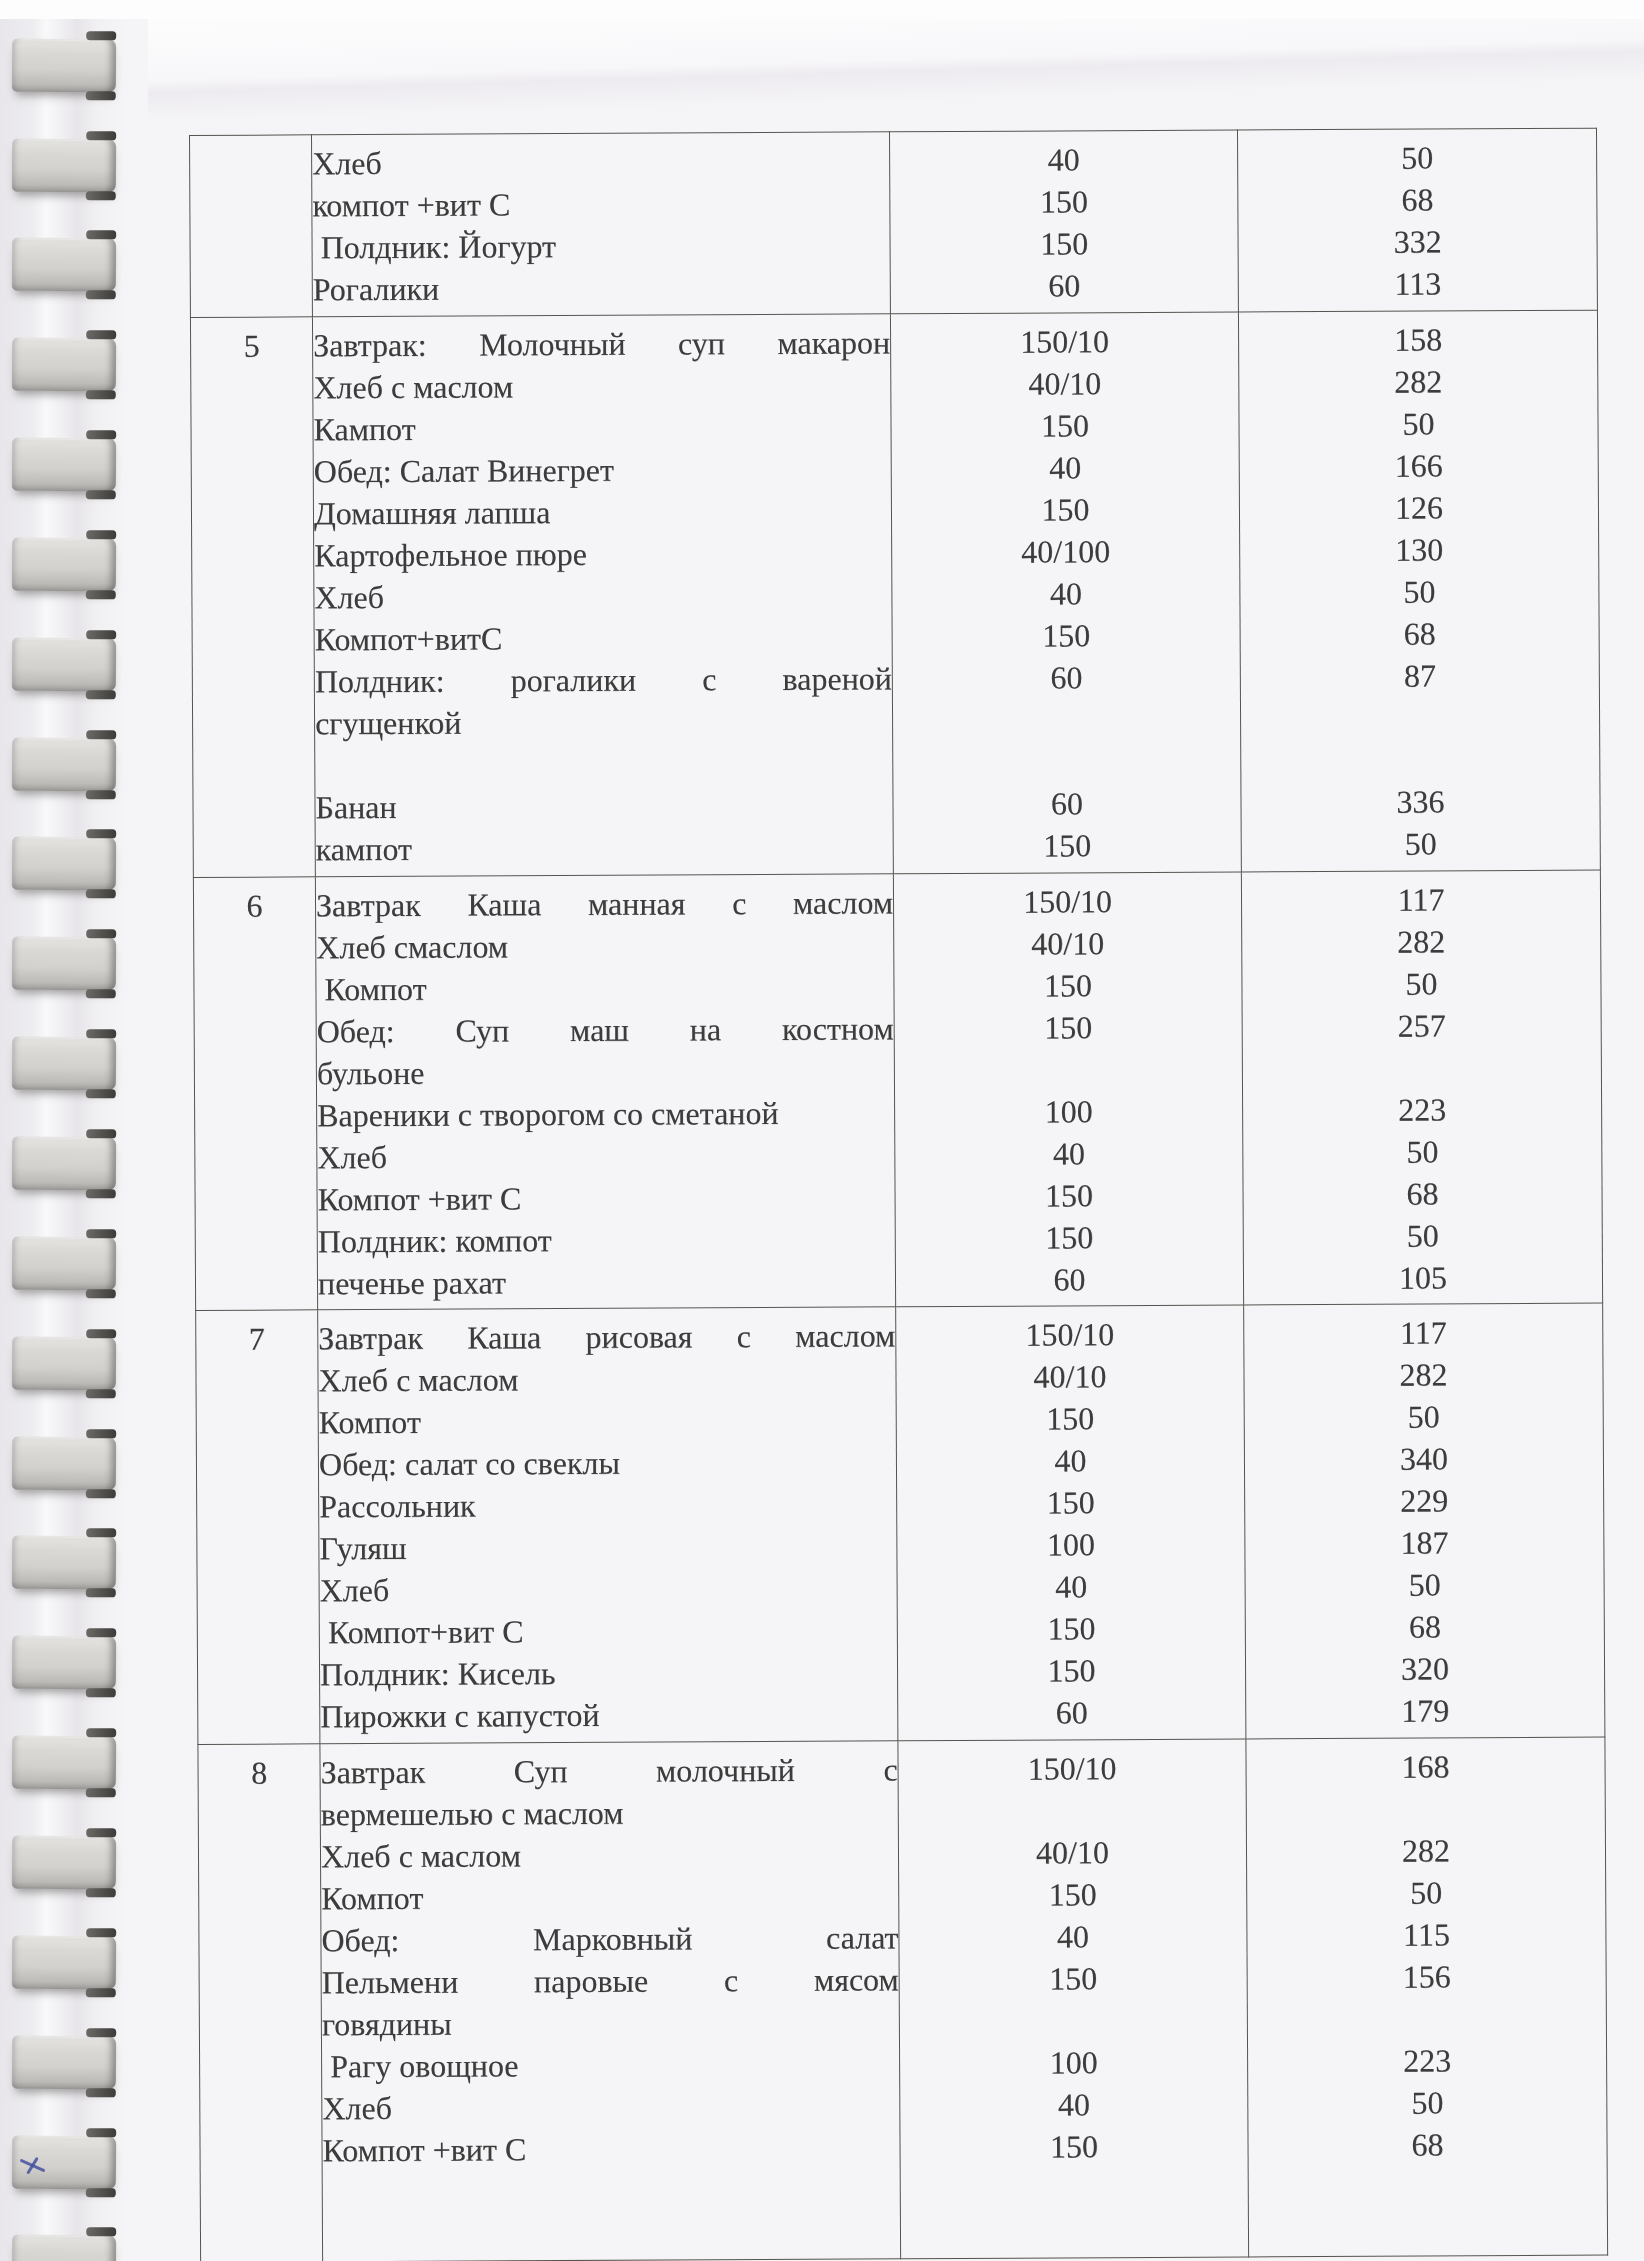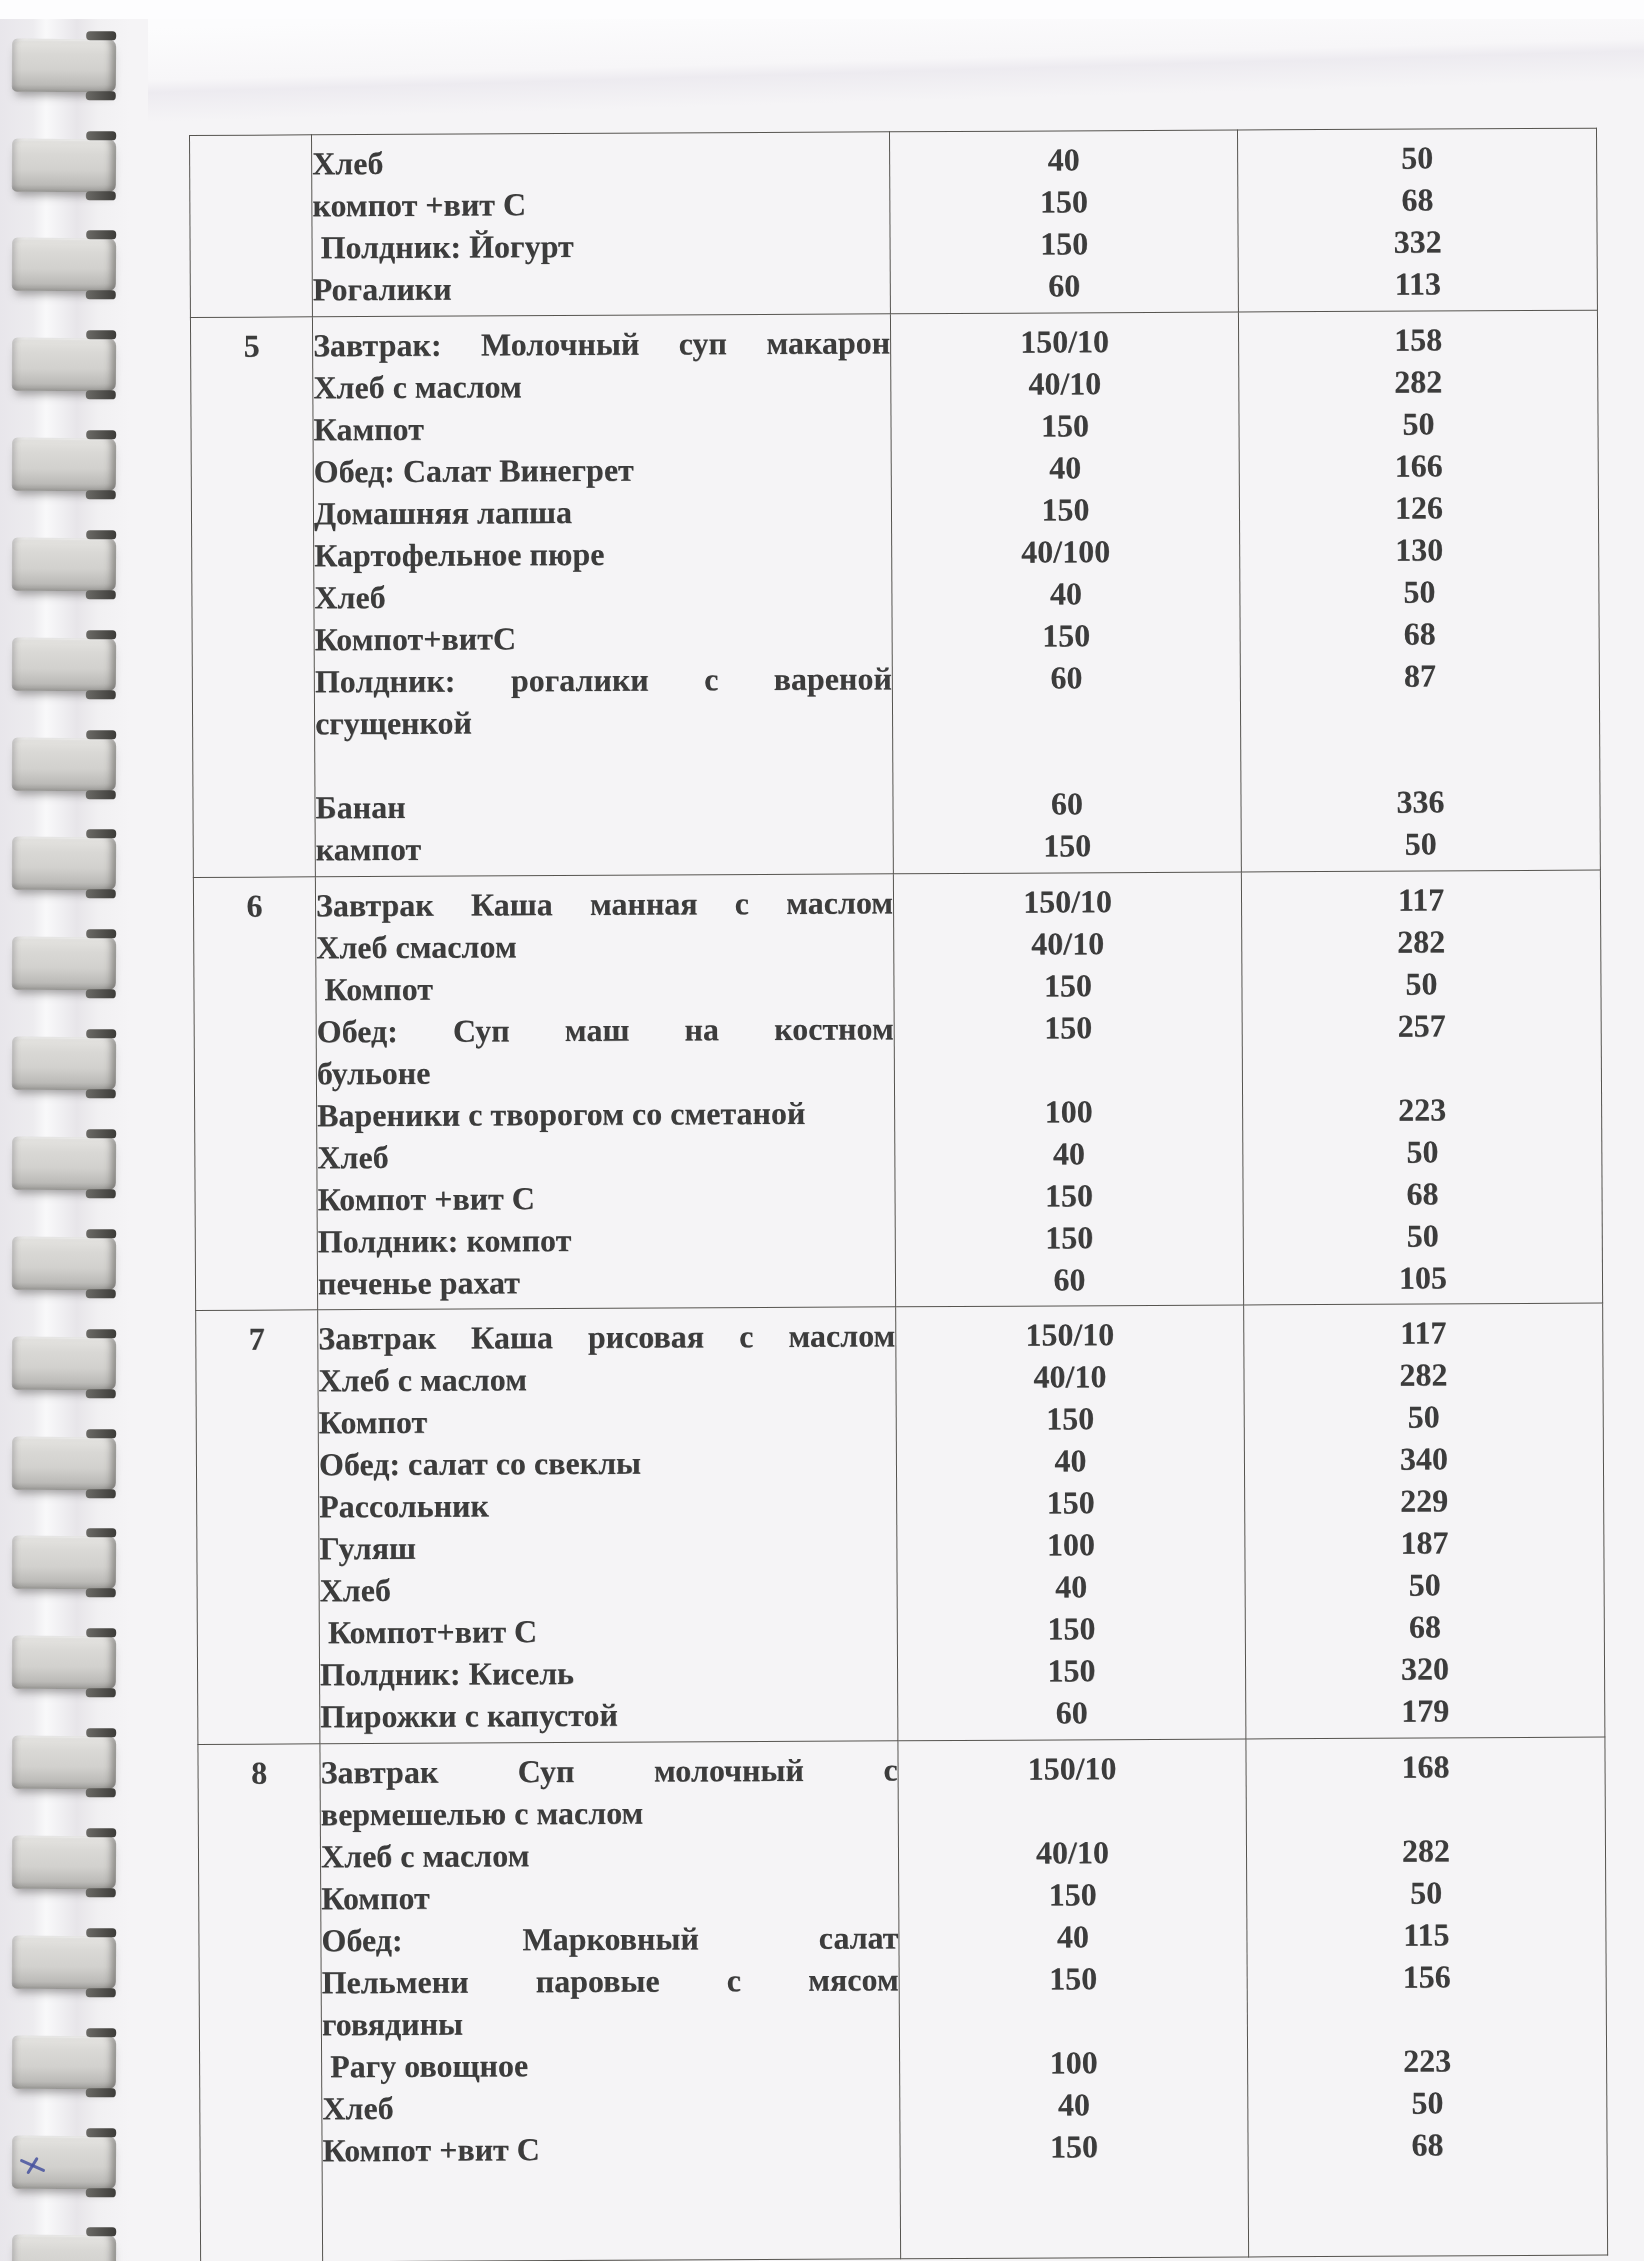--- a/index.html
+++ b/index.html
@@ -2,21 +2,21 @@
 <html style="font-size:10.3px"><head>
 <meta charset="utf-8">
 <style>
   html,body{margin:0;padding:0;}
   body{
     width:1644px;height:2261px;position:relative;overflow:hidden;
     background:#f5f4f6;
     font-family:"Liberation Serif","DejaVu Serif",serif;
   }
   
-  .scan{position:absolute;inset:0;font-weight:bold;}
+  .scan{position:absolute;inset:0;}
   .top-strip{position:absolute;top:0;left:0;right:0;height:19.3px;background:#fdfdfe;z-index:4;}
   .top-sheen{
     position:absolute;top:0;left:39px;right:0;height:129px;z-index:1;
     background:linear-gradient(178.4deg,#fcfcfd 18%,#f7f6f8 48%,#edebf0 55%,#f5f4f6 72%);
   }
   .corner-bg{
     position:absolute;top:14px;left:0;width:46px;height:110px;z-index:2;
     background:linear-gradient(180deg,#a4a3a1 0%,#aeadab 60%,rgba(174,173,171,0) 100%);
   }
   

